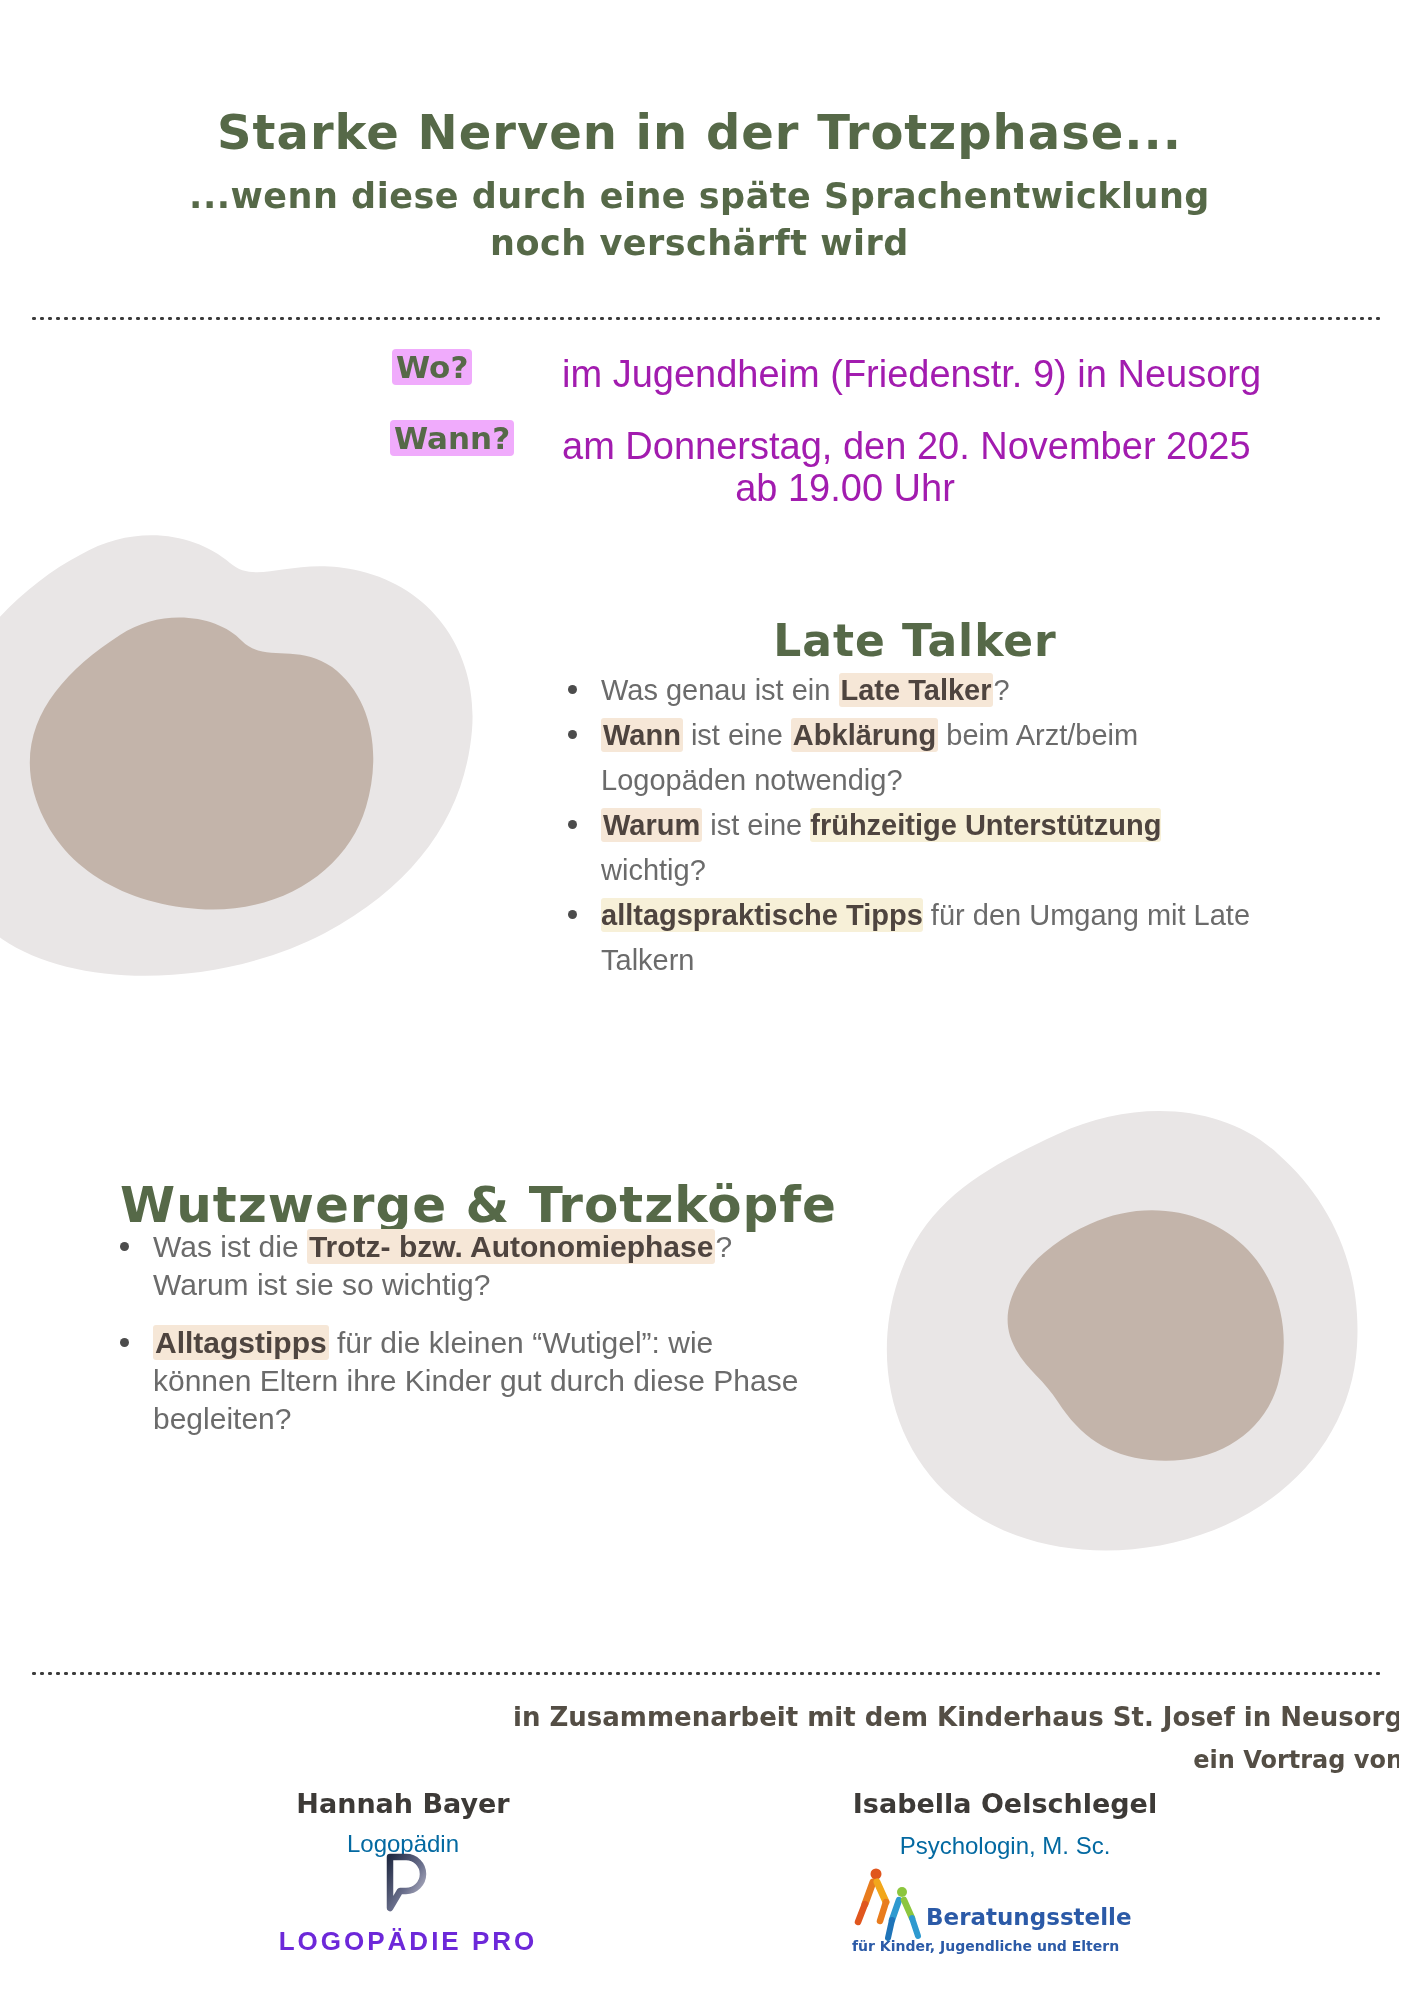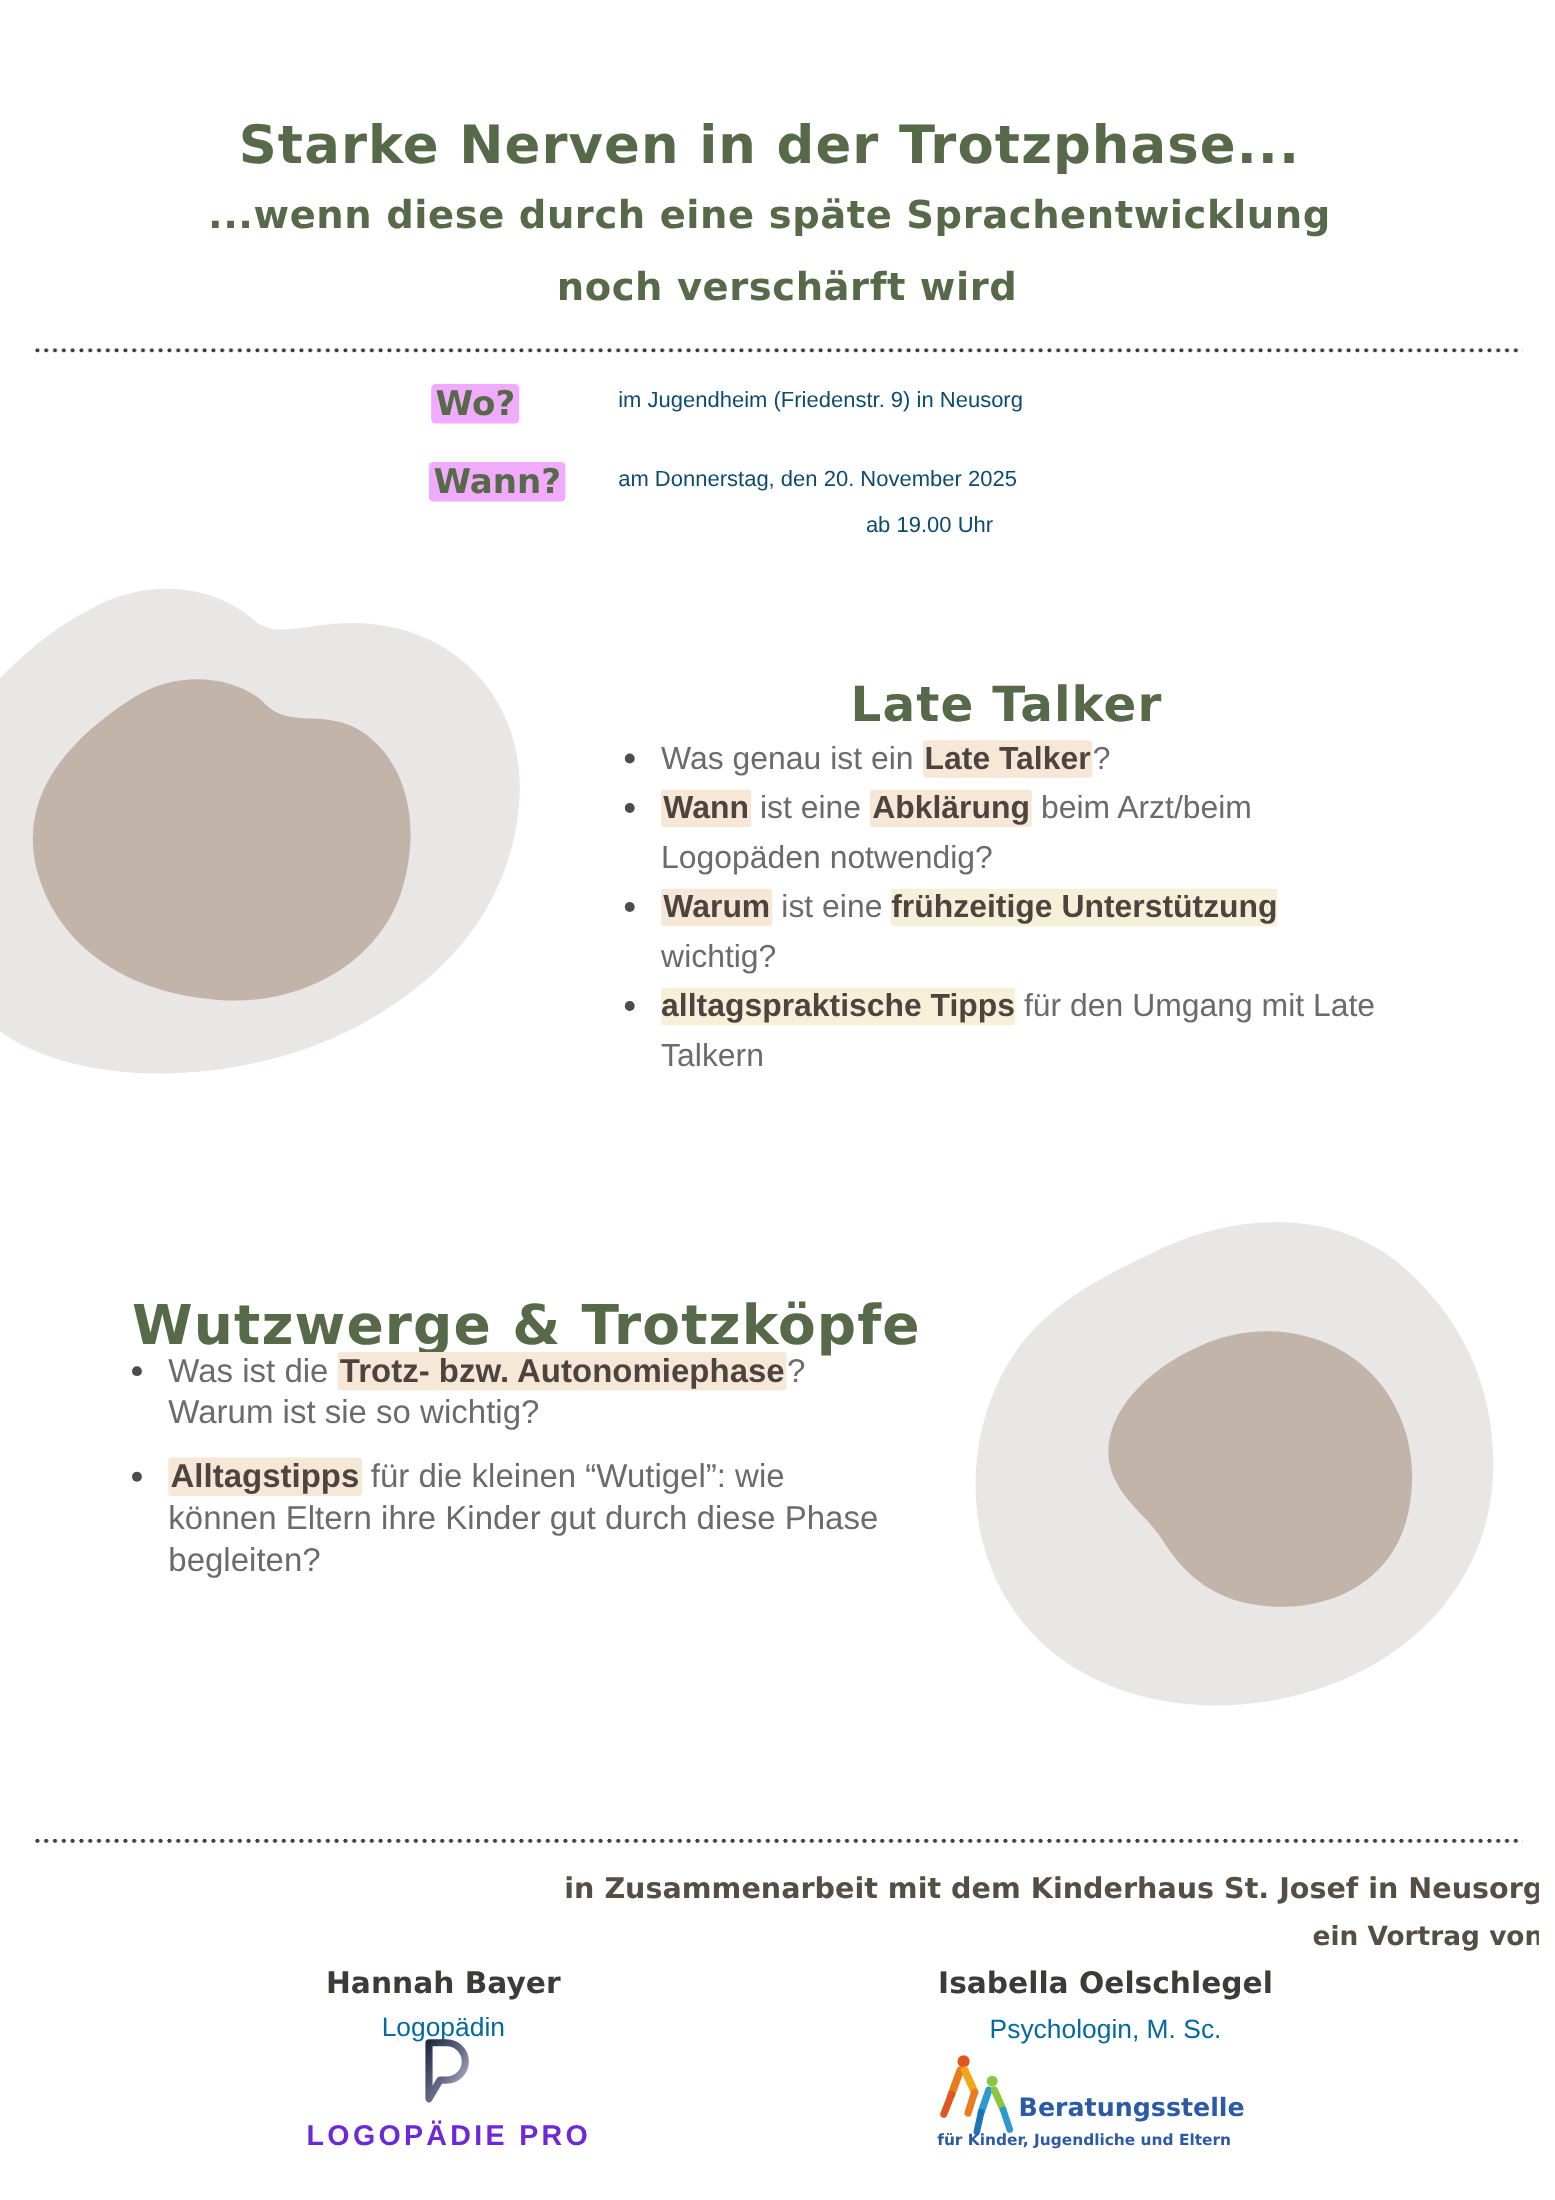--- a/index.html
+++ b/index.html
@@ -5,31 +5,31 @@
   html,body{margin:0;padding:0;background:#ffffff;}
   .page{
     position:relative;width:1399px;height:2000px;background:#ffffff;
     overflow:hidden;font-family:"Liberation Sans",sans-serif;
   }
   
   .hand{font-family:"DejaVu Sans",sans-serif;font-weight:bold;color:#566948;}
   .title{position:absolute;top:72px;left:0;width:100%;text-align:center;font-size:48px;letter-spacing:1px;}
   .subtitle{position:absolute;left:0;width:100%;text-align:center;font-size:35px;letter-spacing:.5px;}
   .s1{top:176px;}
-  .s2{top:242px;padding-left:16px;}
+  .s2{top:223px;}
   
   .dots{position:absolute;left:30px;width:1354px;height:5px;
     background-image:radial-gradient(circle,#3c3c3c 1.7px,transparent 2px);
     background-size:8px 5px;background-repeat:repeat-x;}
   .dots-top{top:316px;}
   .dots-bottom{top:1671px;}
   
   .info-label{position:absolute;font-family:"DejaVu Sans",sans-serif;font-weight:bold;
     font-size:31px;color:#566948;background:#f0abfc;padding:0 4px;border-radius:4px;}
-  .info-value{position:absolute;font-size:20px;color:#0c4a6e;}
+  .info-value{position:absolute;font-size:38px;color:#a21caf;}
   .where-label{left:392px;top:349px;}
   .where-value{left:562px;top:353px;}
   .when-label{left:390px;top:420px;}
   .when-date{left:562px;top:425px;}
   .when-time{left:562px;top:467px;width:566px;text-align:center;}
   
   .lt-heading{position:absolute;left:700px;top:578px;width:430px;text-align:center;font-size:44px;letter-spacing:1px;}
   .wz-heading{position:absolute;left:120px;top:1134px;font-size:50px;letter-spacing:1px;}
   
   .bullets{position:absolute;}

